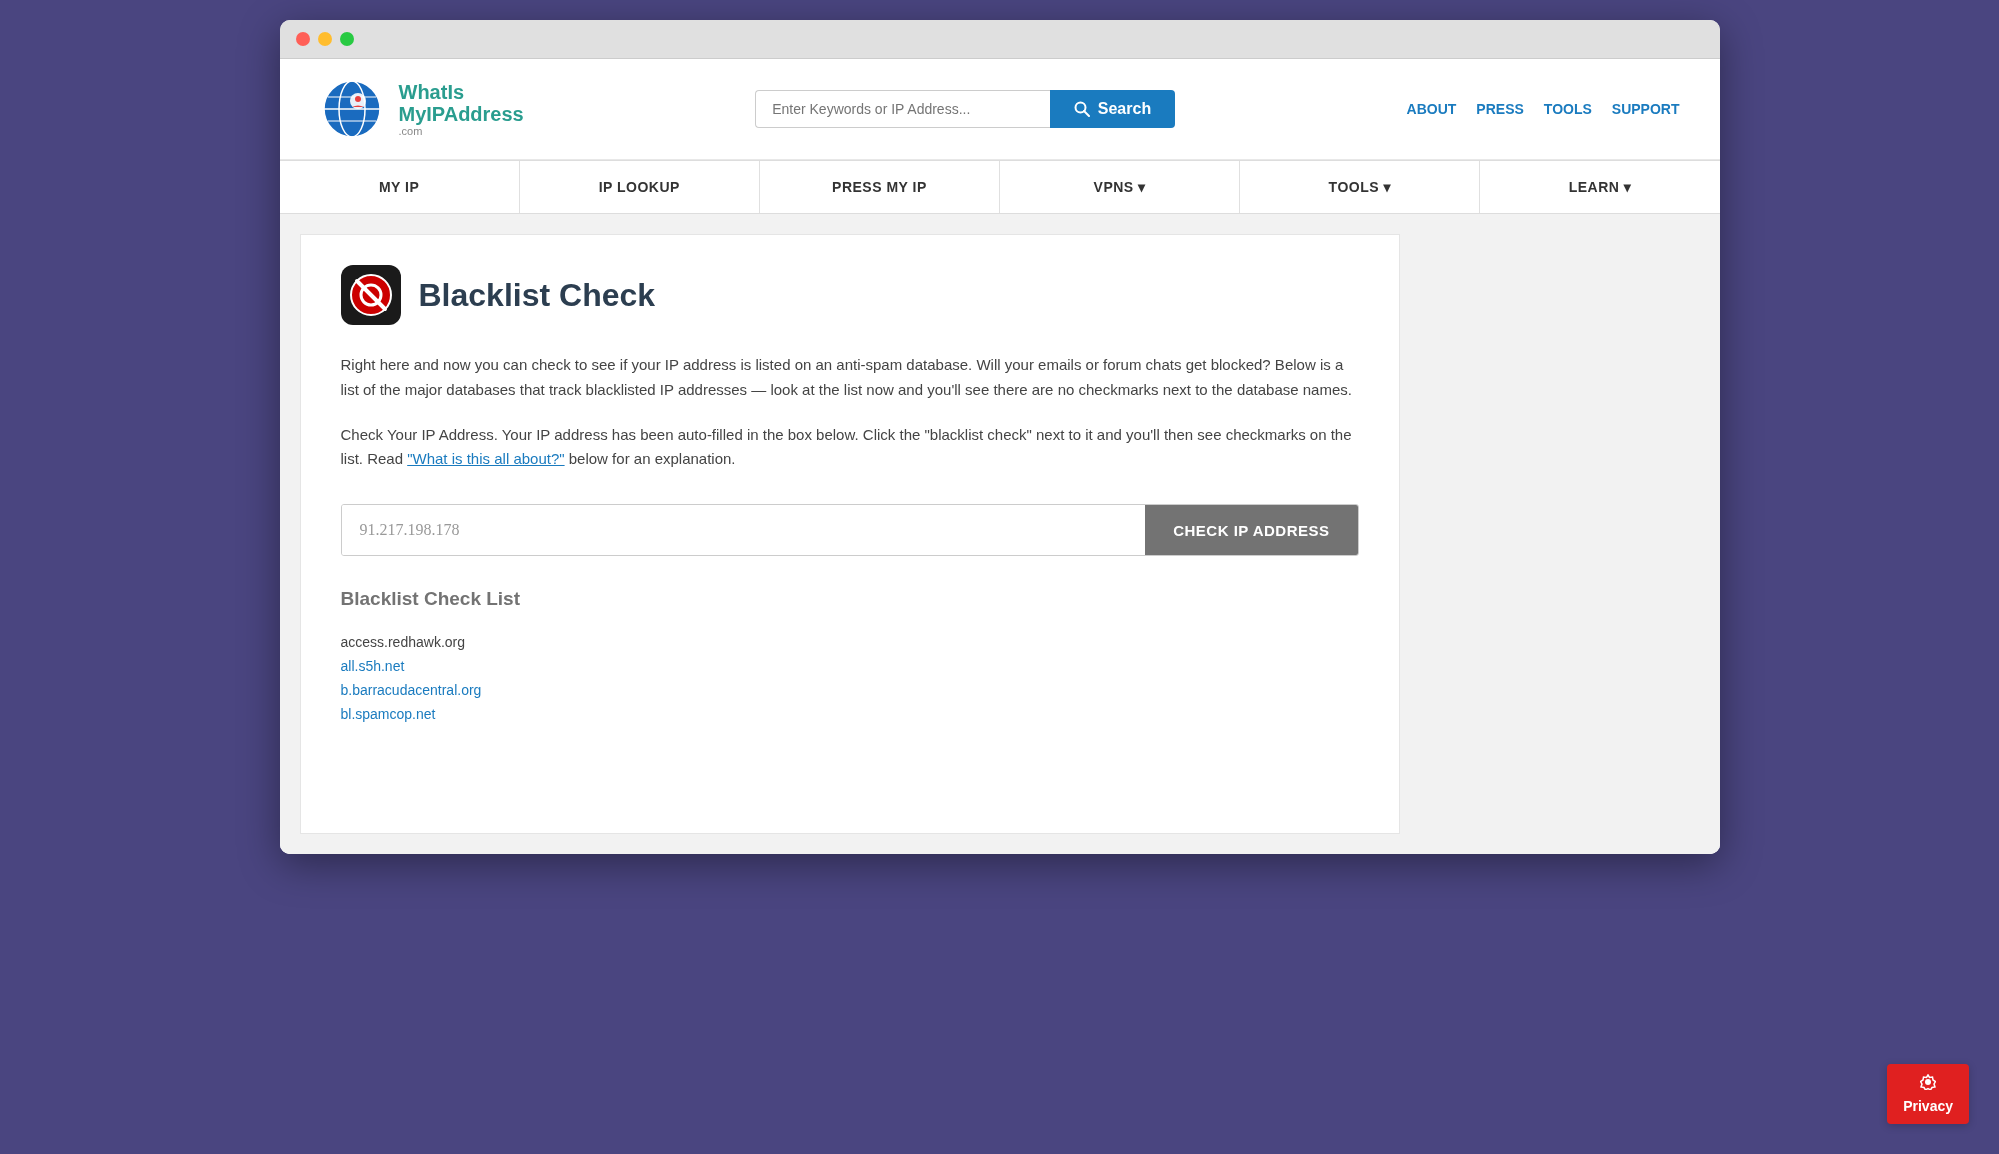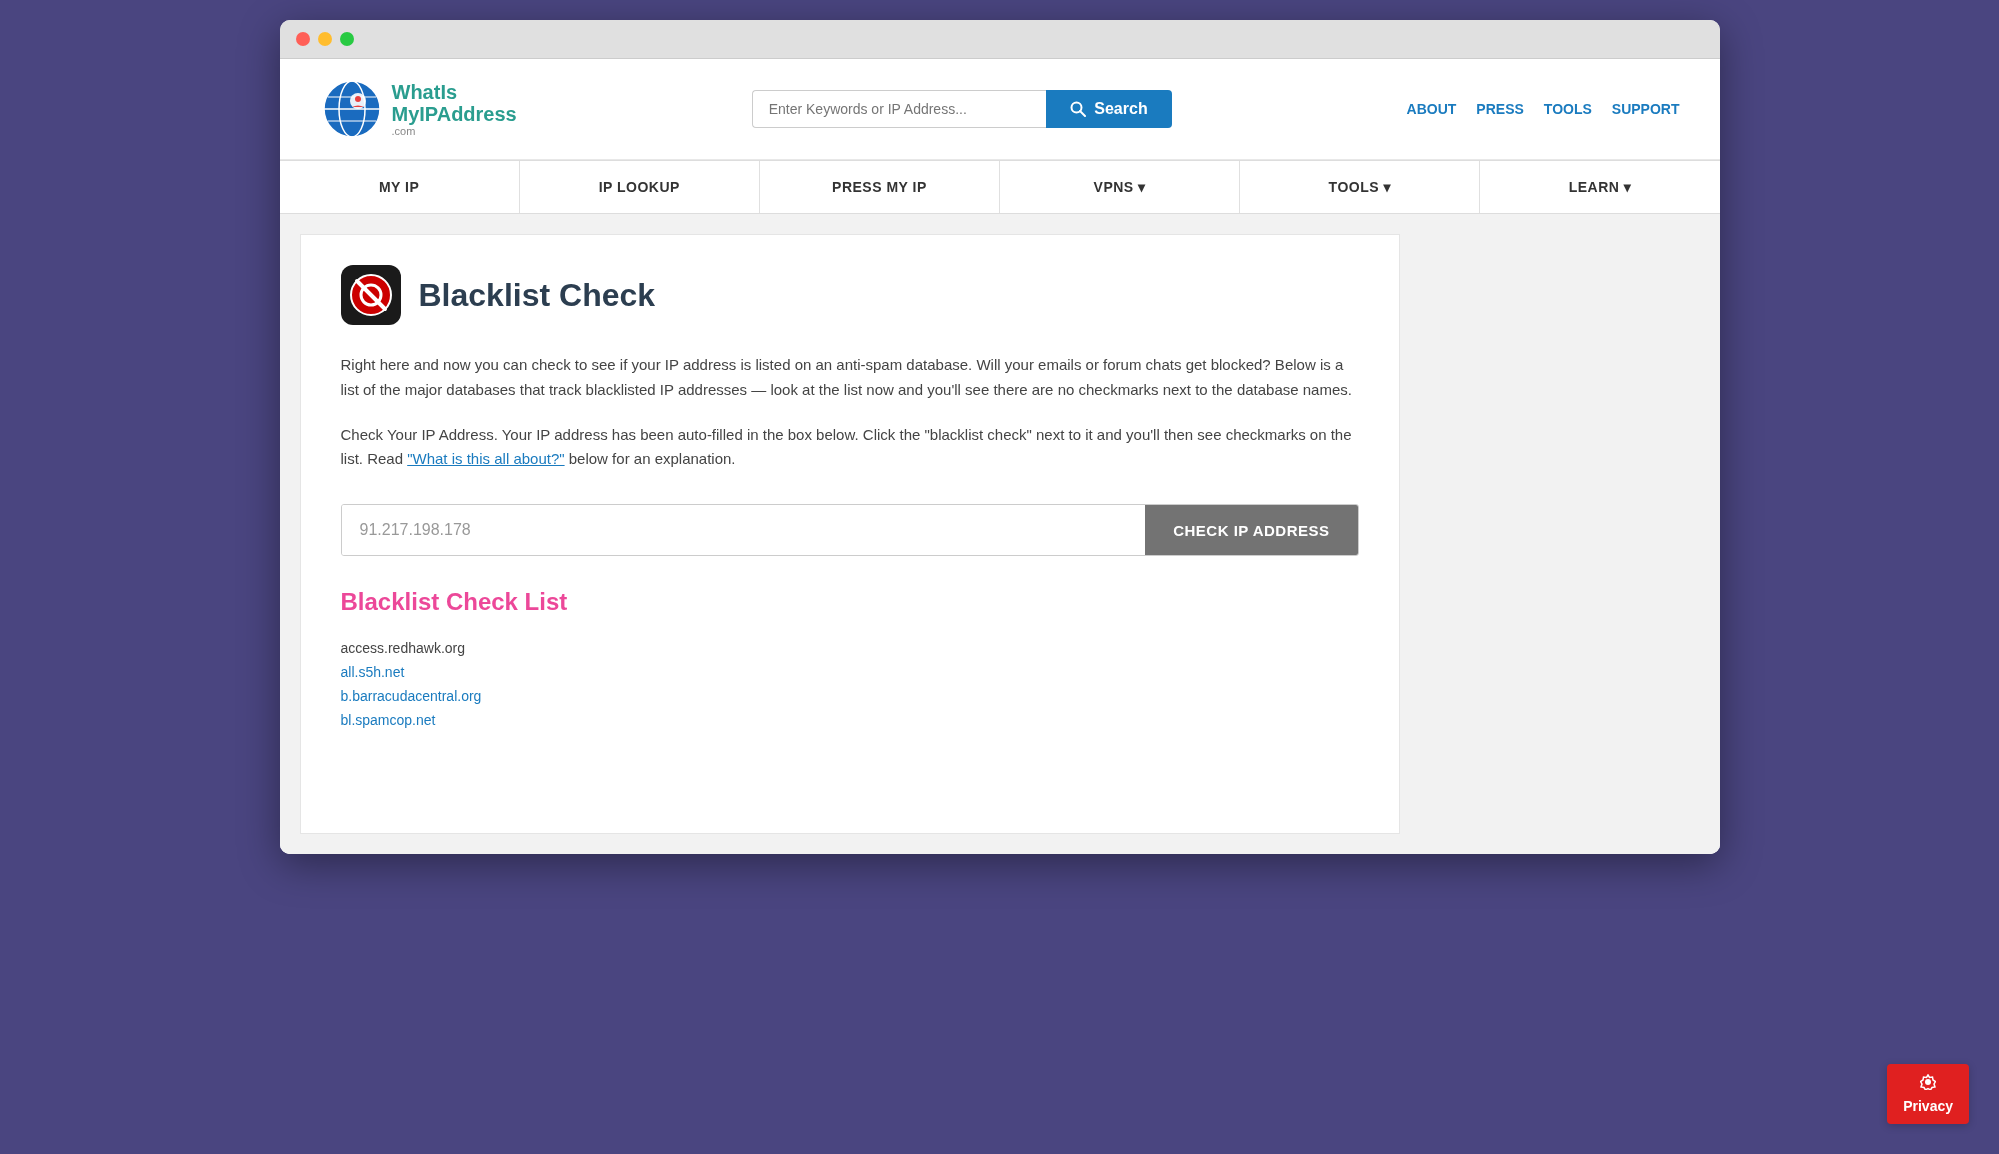--- a/index.html
+++ b/index.html
@@ -40,21 +40,21 @@
       background: #fff;
       padding: 18px 40px;
       display: flex;
       align-items: center;
       justify-content: space-between;
       border-bottom: 1px solid #e8e8e8;
     }
     .logo-area {
       display: flex;
       align-items: center;
-      gap: 8px;
+      gap: 15px;
     }
     .logo-icon {
       width: 64px;
       height: 64px;
     }
     .logo-text {
       display: flex;
       flex-direction: column;
       line-height: 1.1;
     }
@@ -181,36 +181,37 @@
       overflow: hidden;
     }
     .ip-input {
       flex: 1;
       padding: 16px 18px;
       font-size: 16px;
       color: #999;
       border: none;
       outline: none;
       background: #fff;
+      font-family: Liberation Serif, serif;
     }
     .check-btn {
       background: #737373;
       color: #fff;
       font-weight: 700;
       font-size: 15px;
       padding: 16px 28px;
       border: none;
       cursor: pointer;
       letter-spacing: 0.5px;
     }
     
     .blacklist-section-title {
-      font-size: 24px;
+      font-size: 19px;
       font-weight: 700;
-      color: #ec4899;
+      color: #737373;
       margin-bottom: 20px;
     }
     .blacklist-list {
       list-style: none;
       padding: 0;
     }
     .blacklist-list li {
       padding: 4px 0;
       font-size: 14px;
     }

